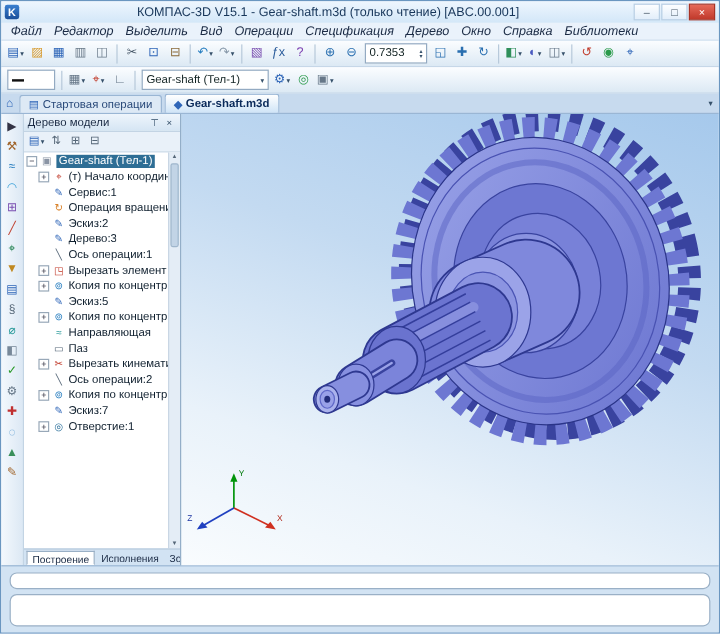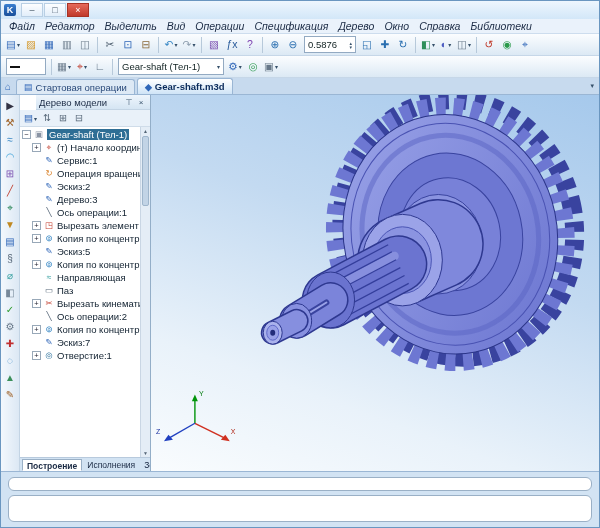--- a/index.html
+++ b/index.html
@@ -52,21 +52,21 @@
   .tab-ic{font-size:9px;color:#2f66b8;}
   .tab-more{margin-left:auto;margin-right:5px;font-size:7px;color:#35506a;align-self:center;}
   
   .main{flex:1;display:flex;min-height:0;}
   .leftbar{width:19px;flex:none;background:linear-gradient(90deg,#f3f8fd,#dce8f4);
     border-right:1px solid #c3d4e4;display:flex;flex-direction:column;align-items:center;padding-top:2px;}
   .lb-btn{width:17px;height:17px;display:flex;align-items:center;justify-content:center;}
   .lb-btn .g{font-size:10px;line-height:1;}
   .treepanel{width:130px;flex:none;display:flex;flex-direction:column;background:#fff;}
   .tree-head{height:15px;flex:none;background:linear-gradient(#eef5fc,#d5e5f3);display:flex;
-    align-items:center;padding:0 3px;font-size:9.5px;color:#1a2a44;border-bottom:1px solid #c3d4e4;margin-left:16px;}
+    align-items:center;padding:0 3px;font-size:9.5px;color:#1a2a44;border-bottom:1px solid #c3d4e4;}
   .tree-head .ttl{flex:1;white-space:nowrap;overflow:hidden;}
   .thbtn{width:12px;text-align:center;font-size:8px;color:#35506a;}
   .tree-tb{height:17px;flex:none;display:flex;align-items:center;background:#e9f1f9;
     border-bottom:1px solid #cfdce9;padding:0 2px;}
   .tree-tb .tb-btn{min-width:16px;height:15px;}
   .tree-tb .tb-btn .g{font-size:9.5px;}
   .tree-wrap{flex:1;display:flex;min-height:0;}
   .tree{flex:1;overflow:hidden;padding-top:1px;font-size:9.5px;color:#10202f;}
   .tree-row{display:flex;align-items:center;height:13px;white-space:nowrap;padding-left:12px;}
   .tree-row.root{padding-left:2px;}
@@ -76,37 +76,38 @@
   .exp:empty{border:none;background:transparent;}
   .ticon{width:12px;text-align:center;font-size:8.5px;margin-right:2px;flex:none;line-height:1;}
   .tlabel{overflow:hidden;}
   .vscroll{width:10px;flex:none;background:#e4edf6;border-left:1px solid #c9d6e4;display:flex;
     flex-direction:column;align-items:center;font-size:5px;color:#567;padding:1px 0;}
   .vthumb{width:7px;height:70px;background:#c2d4e6;border:1px solid #9fb6cc;border-radius:2px;margin-top:2px;}
   .sarr.bottom{margin-top:auto;}
   .panel-tabs{height:14px;flex:none;display:flex;align-items:center;background:#d2e3f3;
     border-top:1px solid #b8cadd;font-size:8.5px;color:#1a2a44;padding-left:2px;gap:1px;}
   .ptab{padding:0 4px;height:12px;line-height:12px;}
-  .ptab.active{background:#fff;border:1px solid #9ab0c6;border-bottom-color:#fff;font-weight:bold;text-align:center;}
+  .ptab.active{background:#fff;border:1px solid #9ab0c6;border-bottom-color:#fff;font-weight:normal;text-align:center;}
   .viewport{flex:1;position:relative;overflow:hidden;border-left:1px solid #93aec8;
     background:linear-gradient(200deg,#a6c9ec 0%,#c3daf1 40%,#e9f2fa 75%,#f9fcfe 100%);}
   .viewport svg{position:absolute;inset:0;width:100%;height:100%;}
   
   .statuspanel{height:56px;flex:none;background:#d2e3f3;border-top:1px solid #9ab6d4;
     padding:5px 7px;display:flex;flex-direction:column;gap:4px;}
   .status-field{background:#fff;border:1px solid #9ab0c6;border-radius:6px;height:14px;flex:none;}
   .status-field.tall{flex:1;}
 </style>
 </head>
 <body>
 
 <div class="window">
 
   <div class="titlebar">
     <span class="app-logo">K</span>
+    <span class="title-text">КОМПАС-3D V15.1 - Gear-shaft.m3d (только чтение) [ABC.00.001]</span>
     <span class="win-btns">
       <span class="wbtn">–</span>
       <span class="wbtn">□</span>
       <span class="wbtn close">×</span>
     </span>
   </div>
 
   <div class="menubar">
 
   <span class="menu-item">Файл</span>
@@ -200,21 +201,21 @@
     <span class="g" style="color: rgb(42, 111, 176);">⊕</span>
 
   </span>
 
   <span class="tb-btn">
     <span class="g" style="color: rgb(42, 111, 176);">⊖</span>
 
   </span>
 </div>
     <span class="combo zoom">
-      <span>0.5876</span>
+      <span>0.7353</span>
       <span class="spin">
           <i>▴</i>
           <i>▾</i>
         </span>
     </span>
     <div class="tb-group">
   <span class="tb-btn">
     <span class="g" style="color: rgb(42, 111, 176);">◱</span>
 
   </span>

